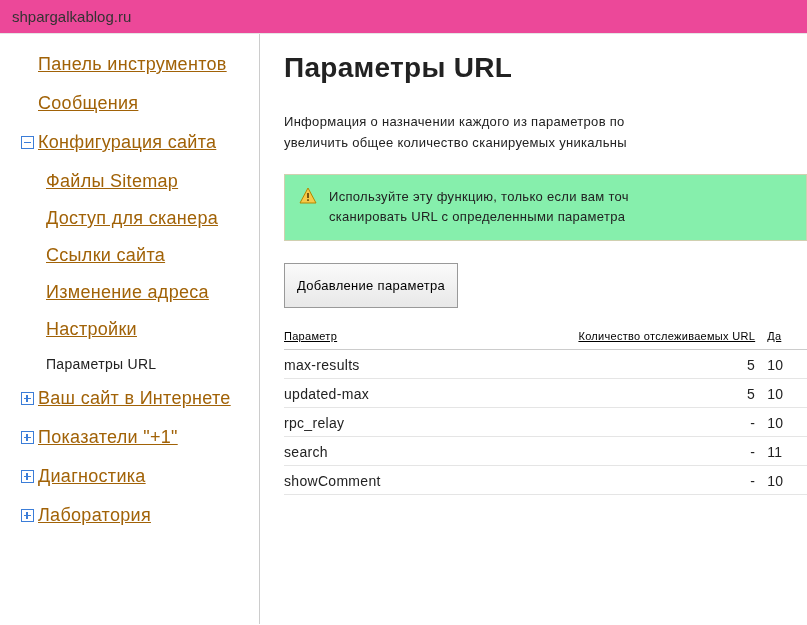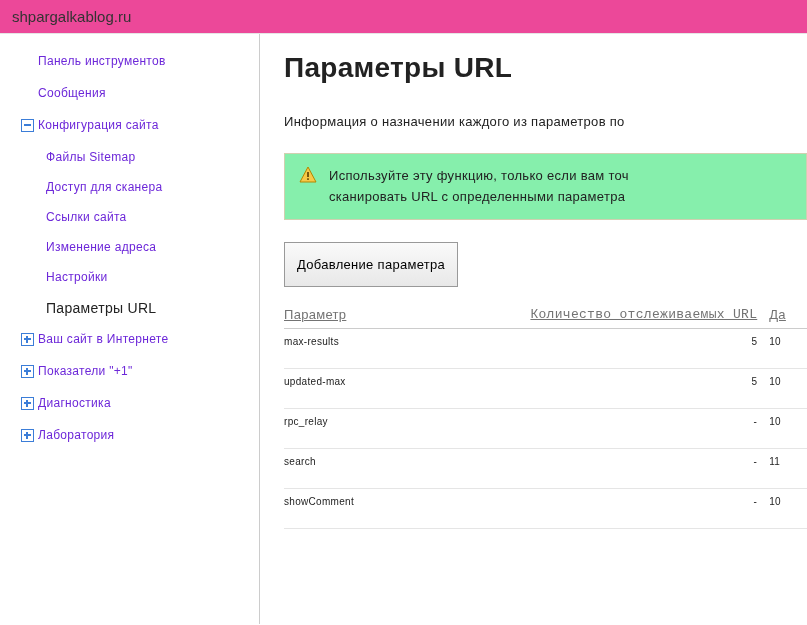--- a/index.html
+++ b/index.html
@@ -2,34 +2,34 @@
 <html><head>
 <meta charset="utf-8">
 <style>
   * { box-sizing: border-box; margin: 0; padding: 0; }
   body { font-family: Arial, sans-serif; font-size: 13px; color: #222; background: #fff; width: 807px; overflow: hidden; }
   .header { background: #ec4899; padding: 8px 12px; font-size: 15px; color: #333; border-bottom: 1px solid #e5e5e5; }
   .layout { display: flex; }
   .sidebar { width: 260px; padding: 20px 10px 20px 18px; border-right: 1px solid #ccc; min-height: 590px; }
   .nav-item { display: flex; align-items: center; margin-bottom: 18px; }
   .nav-item .icon-slot { width: 18px; display: inline-flex; align-items: center; justify-content: center; margin-right: 2px; flex-shrink: 0; }
-  .nav-link { color: #6d28d9; cursor: pointer; font-size: 12px; letter-spacing: 0.3px; }
+  .nav-link { color: #a16207; text-decoration: underline; cursor: pointer; font-size: 18px; letter-spacing: 0.3px; }
   .nav-sub { margin-left: 28px; }
   .nav-sub .nav-item { margin-bottom: 16px; }
   .nav-active { color: #222; text-decoration: none; cursor: default; font-size: 14px; letter-spacing: 0.3px; }
   .main { flex: 1; padding: 18px 0 0 24px; min-width: 0; }
   h1 { font-size: 28px; font-weight: bold; margin-bottom: 28px; letter-spacing: 0.3px; }
   .intro { font-size: 13px; margin-bottom: 20px; line-height: 1.6; letter-spacing: 0.3px; white-space: nowrap; }
   .notice { border: 1px solid #d0d0b0; background: #86efac; padding: 12px 14px; display: flex; gap: 12px; margin-bottom: 22px; }
   .notice-text { font-size: 13px; line-height: 1.6; letter-spacing: 0.3px; white-space: nowrap; }
   .btn { display: inline-block; border: 1px solid #999; background: linear-gradient(#fafafa,#e8e8e8); padding: 14px 12px; font-size: 13px; cursor: pointer; margin-bottom: 14px; letter-spacing: 0.3px; }
   .table { width: 100%; border-collapse: collapse; }
   .table th { text-align: left; font-weight: normal; padding: 6px 8px 6px 0; border-bottom: 1px solid #ccc; white-space: nowrap; }
-  .table th a { color: #737373; text-decoration: underline; cursor: pointer; font-size: 13px; letter-spacing: 0.3px; }
-  .table td { padding: 7px 8px 21px 0; border-bottom: 1px solid #e5e5e5; font-size: 10px; white-space: nowrap; letter-spacing: 0.3px; }
+  .table th a { color: #000000; text-decoration: underline; cursor: pointer; font-size: 11px; letter-spacing: 0.3px; }
+  .table td { padding: 7px 8px 5px 0; border-bottom: 1px solid #e5e5e5; font-size: 14px; white-space: nowrap; letter-spacing: 0.3px; }
   .table td.num { text-align: right; padding-right: 12px; }
   .expand-icon { width: 13px; height: 13px; border: 1px solid #3b7dd8; background: #fff; display: inline-flex; align-items: center; justify-content: center; position: relative; }
   .expand-icon::before, .expand-icon::after { content: ""; position: absolute; background: #3b7dd8; }
   .expand-icon.plus::before { width: 7px; height: 1.5px; }
   .expand-icon.plus::after  { width: 1.5px; height: 7px; }
   .expand-icon.minus::before { width: 7px; height: 1.5px; }
   .warn-icon svg { display: block; }
 </style>
 </head>
 <body>
@@ -109,20 +109,21 @@
     </div>
 
   </nav>
 
   <main class="main">
 
     <h1>Параметры URL</h1>
 
     <p class="intro">
       <span>Информация о назначении каждого из параметров по</span><br>
+      <span>увеличить общее количество сканируемых уникальны</span>
     </p>
 
     <div class="notice">
       <span class="warn-icon">
         <svg width="18" height="18" viewBox="0 0 18 18">
           <polygon points="9,1 17,16 1,16" fill="#f7c948" stroke="#b38600" stroke-width="1"></polygon>
           <rect x="8.2" y="6" width="1.6" height="5" fill="#5a3b00"></rect>
           <rect x="8.2" y="12.3" width="1.6" height="1.6" fill="#5a3b00"></rect>
         </svg>
       </span>
@@ -131,21 +132,21 @@
         <span>сканировать URL с определенными параметра</span>
       </div>
     </div>
 
     <button class="btn">Добавление параметра</button>
 
     <table class="table">
       <thead>
         <tr>
           <th><a>Параметр</a></th>
-          <th style="text-align:right; padding-right:12px;font-family:Liberation Mono, monospace;"><a>Количество отслеживаемых URL</a></th>
+          <th style="text-align:right; padding-right:12px;"><a>Количество отслеживаемых URL</a></th>
           <th><a>Да</a></th>
         </tr>
       </thead>
       <tbody>
         <tr>
           <td>max-results</td>
           <td class="num">5</td>
           <td>10</td>
         </tr>
         <tr>

